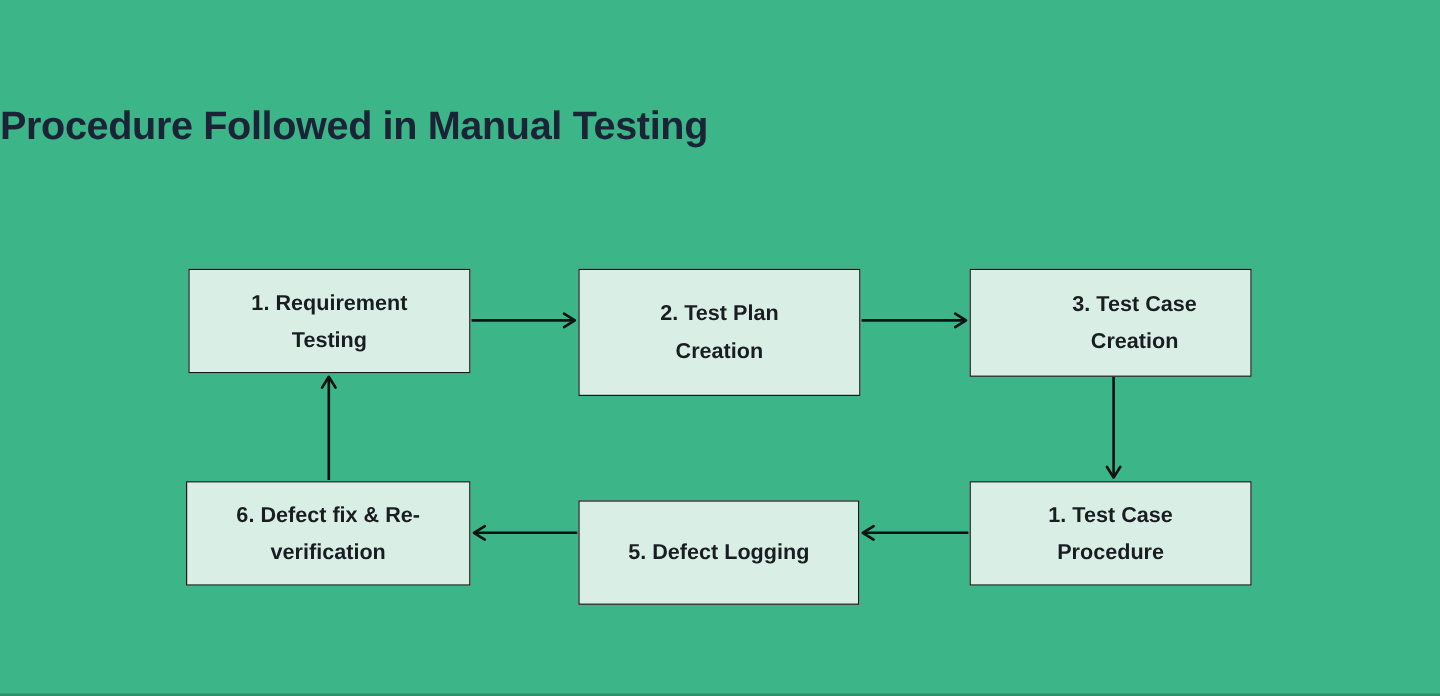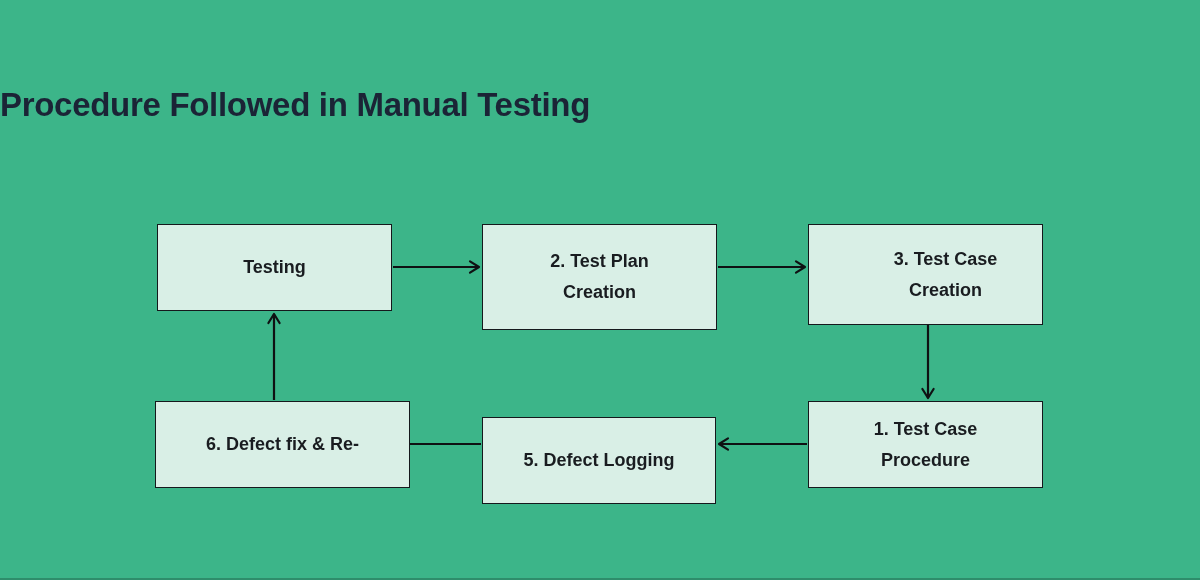--- a/index.html
+++ b/index.html
@@ -63,24 +63,24 @@
     justify-content:center;
     text-align:center;
     font-size:18px;
     font-weight:700;
     line-height:31px;
     color:var(--step-ink);
   }
   .flow-box span:empty{display:none;}
   #box1{left:157px; top:224px; width:235px; height:87px;}
   #box2{left:482px; top:224px; width:235px; height:106px;}
-  #box3{left:808px; top:224px; width:235px; height:101px;padding-left:40px;}
+  #box3{left:808px; top:224px; width:235px; height:90px;padding-left:40px;}
   #box4{left:808px; top:401px; width:235px; height:87px;}
   #box5{left:482px; top:401px; width:234px; height:87px;margin-top:16px;}
-  #box6{left:155px; top:401px; width:255px; height:87px;}
+  #box6{left:155px; top:401px; width:237px; height:87px;}
   .bottom-edge{
     position:absolute;
     left:0; bottom:0;
     width:100%;
     height:2px;
     background:rgba(0,0,0,0.22);
   }
 </style>
 </head>
 <body>
@@ -97,20 +97,21 @@
     </defs>
     <path class="shaft" d="M393,267 L479,267" marker-end="url(#head)"></path>
     <path class="shaft" d="M718,267 L805,267" marker-end="url(#head)"></path>
     <path class="shaft" d="M928,312 L928,398" marker-end="url(#head)"></path>
     <path class="shaft" d="M807,444 L719,444" marker-end="url(#head)"></path>
     <path class="shaft" d="M481,444 L395,444" marker-end="url(#head)"></path>
     <path class="shaft" d="M274,400 L274,314" marker-end="url(#head)"></path>
   </svg>
 
   <div class="flow-box" id="box1">
+    <span>1. Requirement</span>
     <span>Testing</span>
   </div>
 
   <div class="flow-box" id="box2">
     <span>2. Test Plan</span>
     <span>Creation</span>
   </div>
 
   <div class="flow-box" id="box3">
     <span>3. Test Case</span>
@@ -122,17 +123,18 @@
     <span>Procedure</span>
   </div>
 
   <div class="flow-box" id="box5">
     <span>5. Defect Logging</span>
 
   </div>
 
   <div class="flow-box" id="box6">
     <span>6. Defect fix &amp; Re-</span>
+    <span>verification</span>
   </div>
 
   <div class="bottom-edge"></div>
 
 </div>
 
 </body></html>

